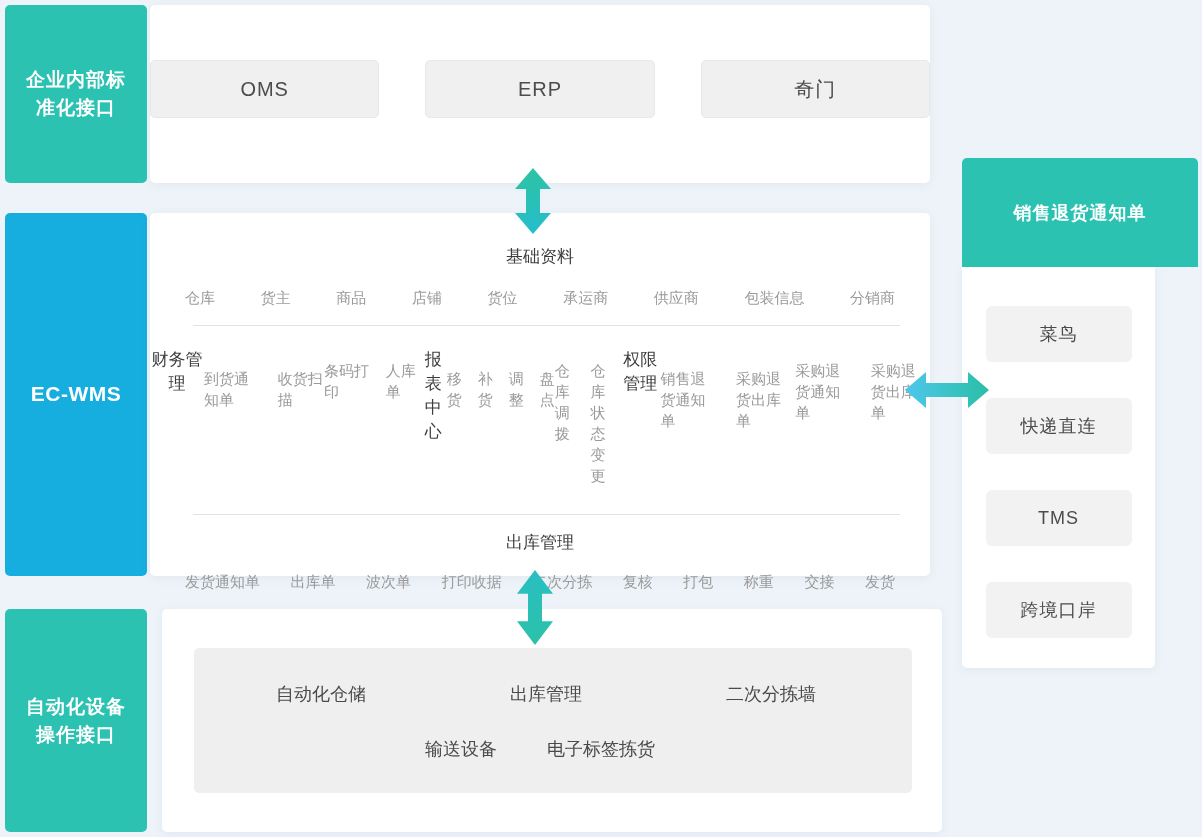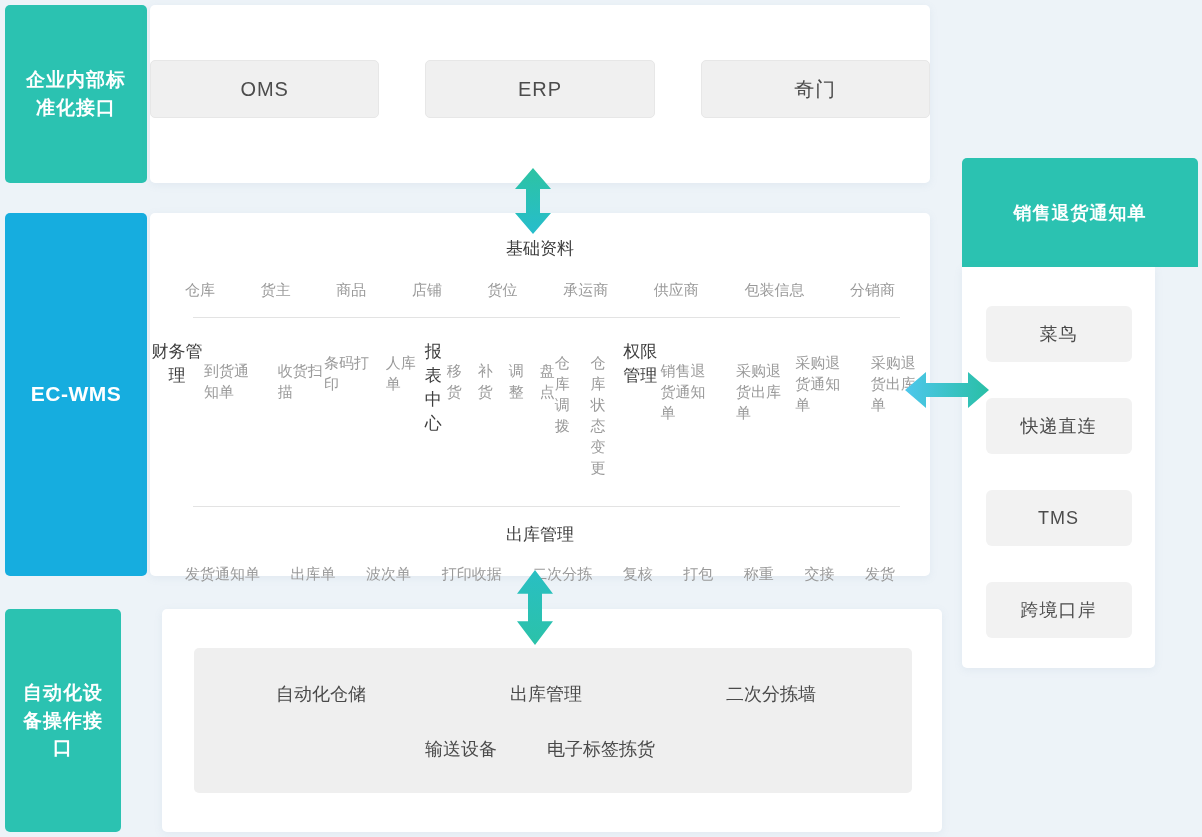--- a/index.html
+++ b/index.html
@@ -15,21 +15,21 @@
   .tealbox, .bluebox {
     position:absolute; border-radius:5px; color:#fff;
     display:flex; align-items:center; justify-content:center;
     text-align:center; font-weight:600; font-size:19px;
     line-height:1.45; letter-spacing:1px; padding:0 18px; box-sizing:border-box;
   }
   .tealbox { background:var(--accent-teal,#2BC2B1); }
   .bluebox { background:var(--accent-blue,#16ADDF); font-size:21px; font-weight:700; letter-spacing:0.5px; }
   #box-internal { left:5px; top:5px; width:142px; height:178px; }
   #box-ecwms    { left:5px; top:213px; width:142px; height:363px; }
-  #box-devices  { left:5px; top:609px; width:116px; height:223px; }
+  #box-devices  { left:5px; top:609px; width:142px; height:223px; }
 
   
   .panel {
     position:absolute; background:var(--panel-bg,#fff); border-radius:5px;
     box-shadow:0 2px 8px rgba(120,150,180,0.10); box-sizing:border-box;
   }
   #panel-top    { left:150px; top:5px;   width:780px; height:178px;
                   display:flex; align-items:center; justify-content:center; gap:46px; padding-bottom:10px; }
   #panel-mid    { left:150px; top:213px; width:780px; height:363px; }
   #panel-bottom { left:162px; top:609px; width:780px; height:223px; }
@@ -38,21 +38,21 @@
   .chip {
     background:var(--chip-bg,#F0F0F0); border:1px solid var(--chip-border,#E7E7E7);
     border-radius:5px; color:var(--chip-text,#4C4C4C);
     display:flex; align-items:center; justify-content:center; box-sizing:border-box;
   }
   .chip-lg { width:237px; height:58px; font-size:20px; letter-spacing:1px; }
   .chip-sm { width:146px; height:56px; font-size:18px; border:none; background:#F2F2F2; border-radius:6px; letter-spacing:1px; }
 
   
   .sec-title { text-align:center; color:var(--heading-text,#3D3D3D); font-size:17px; line-height:24px; }
-  #sec-basic-title { padding-top:24px;text-align:center; }
+  #sec-basic-title { padding-top:32px;text-align:center; }
   .items-row { display:flex; color:var(--item-text,#9A9A9A); font-size:15px; line-height:21px; }
   #basic-items    { justify-content:space-between; padding:0 35px; margin-top:18px; }
   .divider { height:1px; background:var(--divider,#E3E3E3); margin:17px 30px 0 43px; }
   .divider.second { margin-top:28px; }
   .cols { display:flex; margin-top:22px; }
   .col  { display:flex; flex-direction:row; box-sizing:border-box; }
   .col-1 { width:270px; } .col-2 { width:200px; } .col-3 { width:310px; }
   .col .items-row { justify-content:center; gap:16px; margin-top:20px; }
   .col .items-row.r2 { margin-top:12px; }
   #sec-outbound-title { margin-top:16px; }

